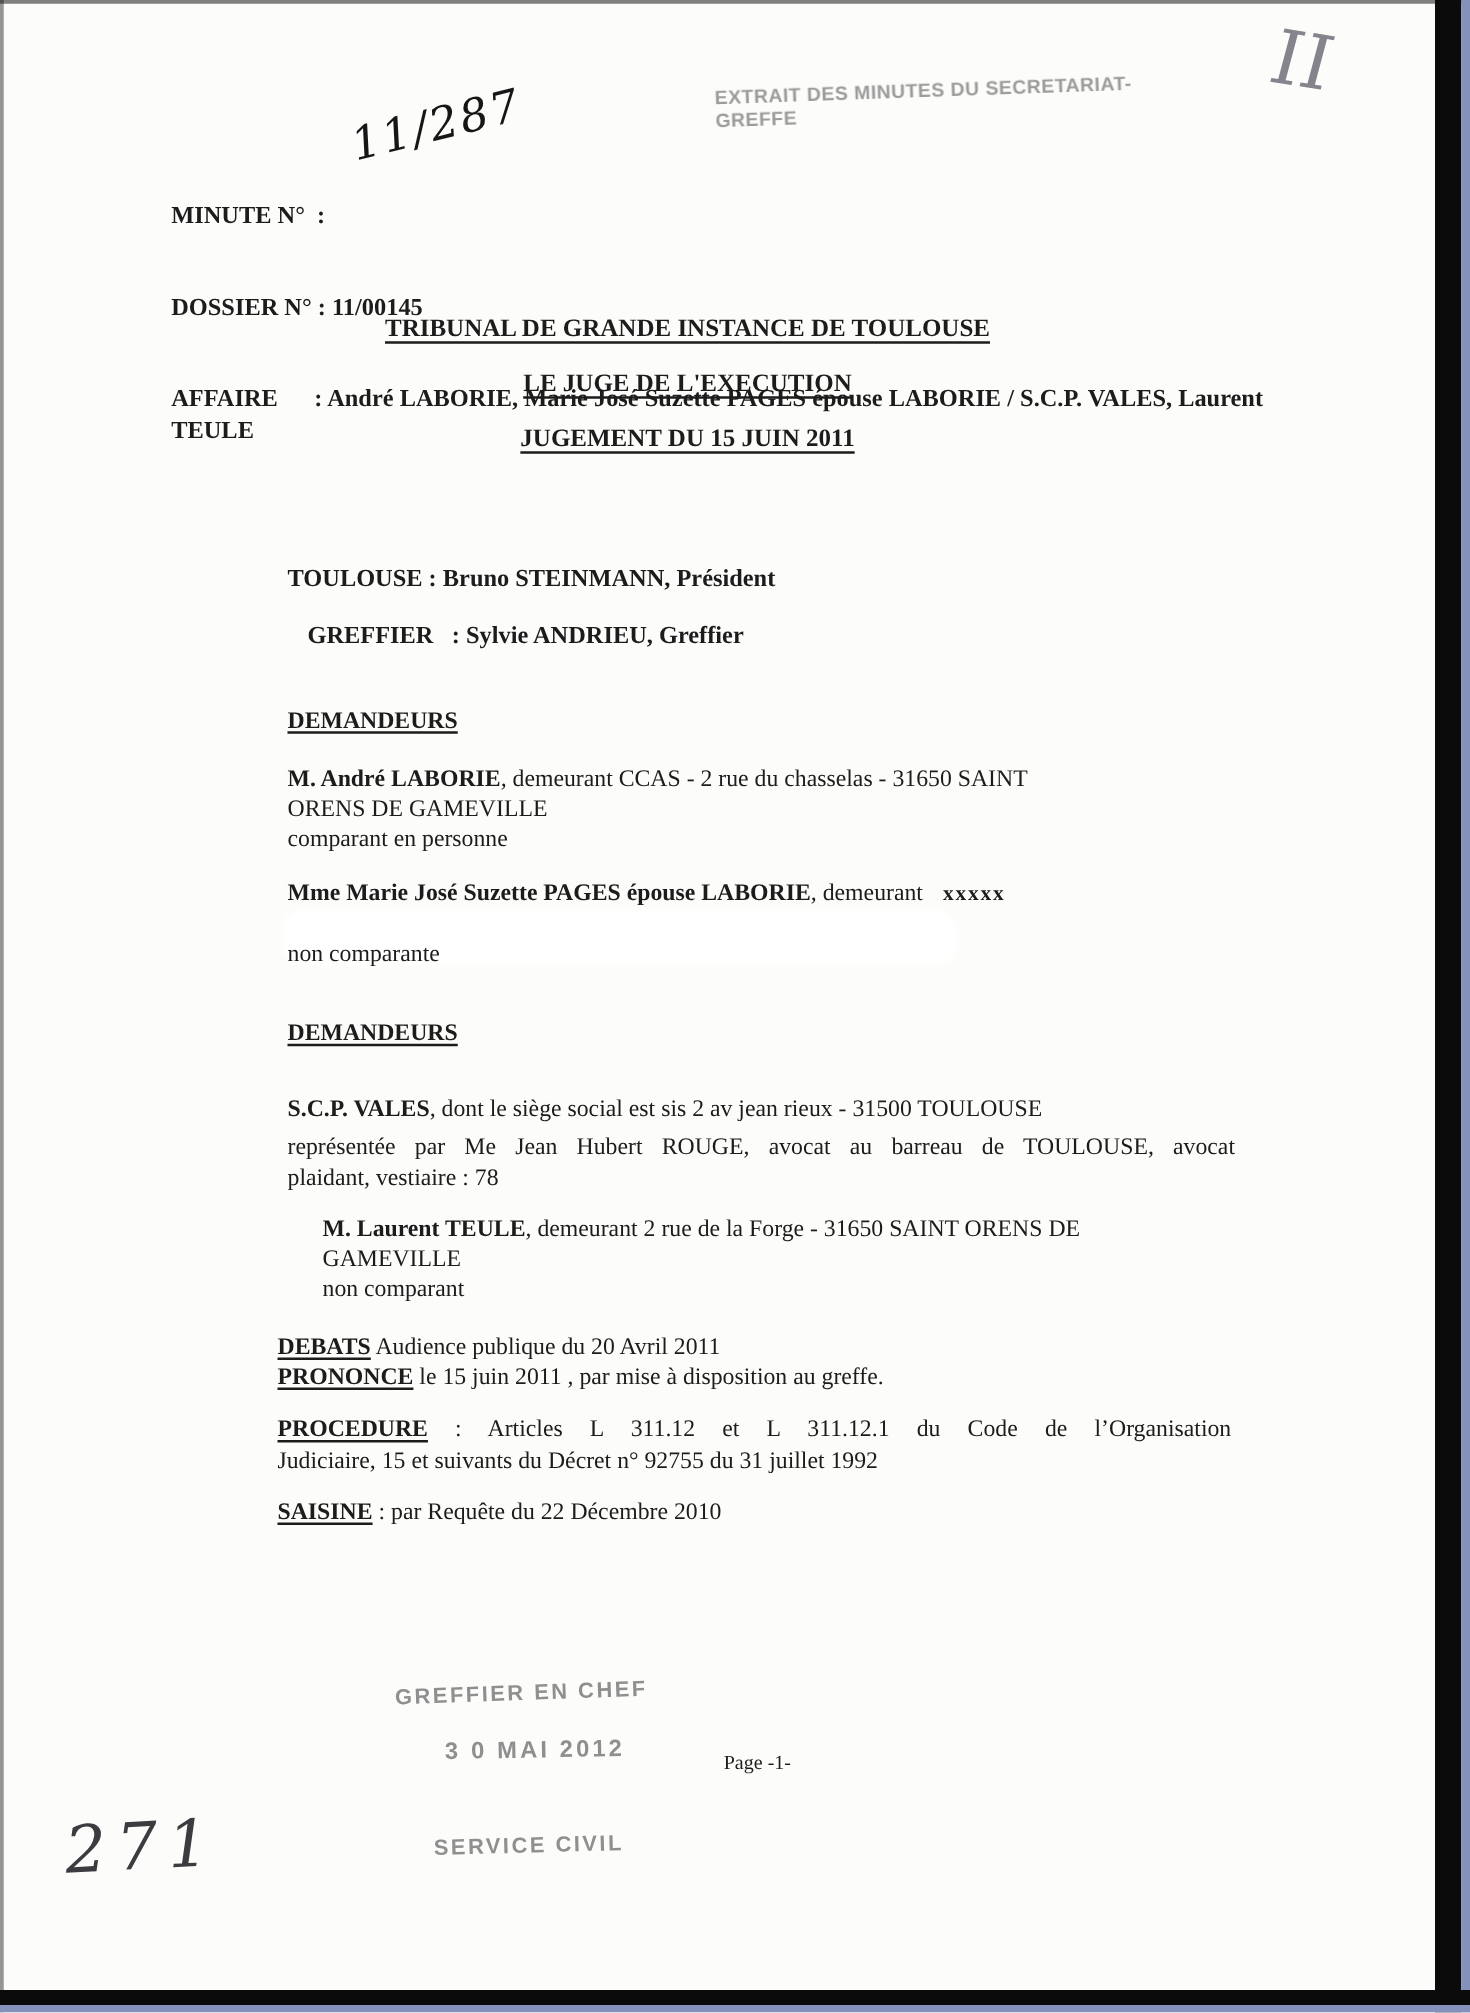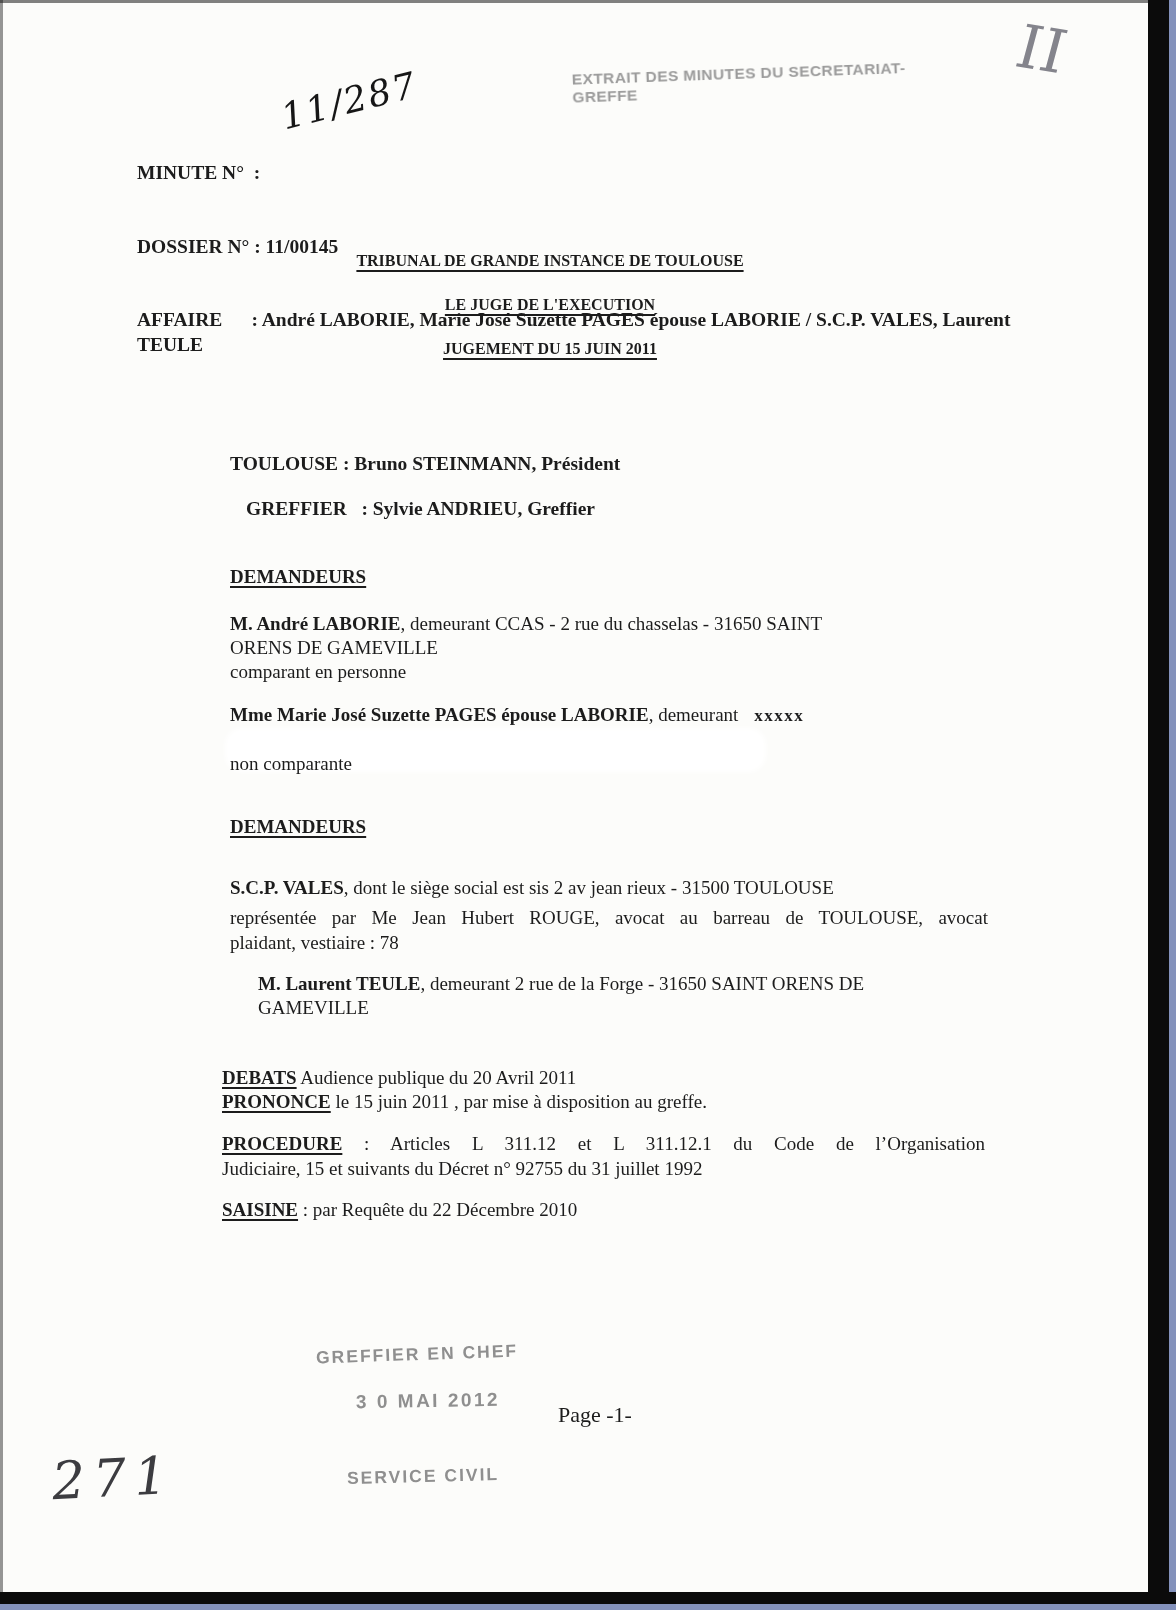--- a/index.html
+++ b/index.html
@@ -41,21 +41,21 @@
   }
   
   .hdr { left: 137px; top: 112px; width: 880px; font-size: 19.5px; line-height: 24.5px; font-weight: bold; }
   .handwritten-minute {
     left: 280px; top: 80px;
     font-family: "DejaVu Serif", serif; font-style: italic;
     font-size: 36px; color: #161616;
     transform: rotate(-14deg); letter-spacing: 2px;
   }
   
-  .title-line { left: 140px; width: 820px; text-align: center; font-size: 16px; font-weight: bold; }
+  .title-line { left: 140px; width: 820px; text-align: center; font-size: 20px; font-weight: bold; }
   .t1 { top: 252px; } .t2 { top: 296px; } .t3 { top: 340px; }
   .title-line span { text-decoration: underline; text-decoration-thickness: 1.5px; text-underline-offset: 4px; }
 
   .official1 { left: 230px; top: 453px; }
   .official2 { left: 230px; top: 498px; margin-left: 16px; }
   .officials { font-size: 19.5px; font-weight: bold; }
 
   .h-demandeurs { left: 230px; top: 565px; }
   .party1d { left: 230px; top: 612px; width: 745px; }
   .party2d-line { left: 230px; top: 703px; width: 900px; }
@@ -80,21 +80,21 @@
   .saisine-line  { left: 222px; top: 1198px; width: 800px; }
 
   
   .stamp-gray {
     font-family: "Liberation Sans", sans-serif;
     font-weight: bold; color: #8f8f8f;
   }
   .stamp-greffier { left: 316px; top: 1344px; font-size: 17.5px; letter-spacing: 2px; transform: rotate(-2deg); }
   .stamp-date     { left: 356px; top: 1390px; font-size: 19px; letter-spacing: 2.5px; transform: rotate(-1deg); }
   .stamp-service  { left: 347px; top: 1466px; font-size: 17.5px; letter-spacing: 2px; transform: rotate(-1.5deg); }
-  .page-number    { left: 558px; top: 1402px; font-size: 22px; }
+  .page-number    { left: 579px; top: 1402px; font-size: 16px; }
   .handwritten-271 {
     left: 52px; top: 1448px;
     font-family: "DejaVu Serif", serif; font-style: italic;
     font-size: 52px; color: #3c3c40;
     letter-spacing: 8px; transform: rotate(-3deg);
   }
 </style>
 </head>
 <body>
 
@@ -145,20 +145,21 @@
 </div>
 
 <div class="abs doc rep-para">
   <div class="rep-line1">représentée par Me Jean Hubert ROUGE, avocat au barreau de TOULOUSE, avocat</div>
   <div>plaidant, vestiaire : 78</div>
 </div>
 
 <div class="abs doc def2-para">
   <div><span class="b">M. Laurent TEULE</span><span>, demeurant 2 rue de la Forge - 31650 SAINT ORENS DE</span></div>
   <div>GAMEVILLE</div>
+  <div>non comparant</div>
 </div>
 
 <div class="abs doc debats-line">
   <span class="b u">DEBATS</span><span class="pre"> Audience publique du 20 Avril 2011</span>
 </div>
 <div class="abs doc prononce-line">
   <span class="b u">PRONONCE</span><span class="pre"> le 15 juin 2011 , par mise à disposition au greffe.</span>
 </div>
 <div class="abs doc proc-para">
   <div class="proc-line1"><span class="b u">PROCEDURE</span><span class="pre"> : Articles L 311.12 et L 311.12.1 du Code de l’Organisation</span></div>

